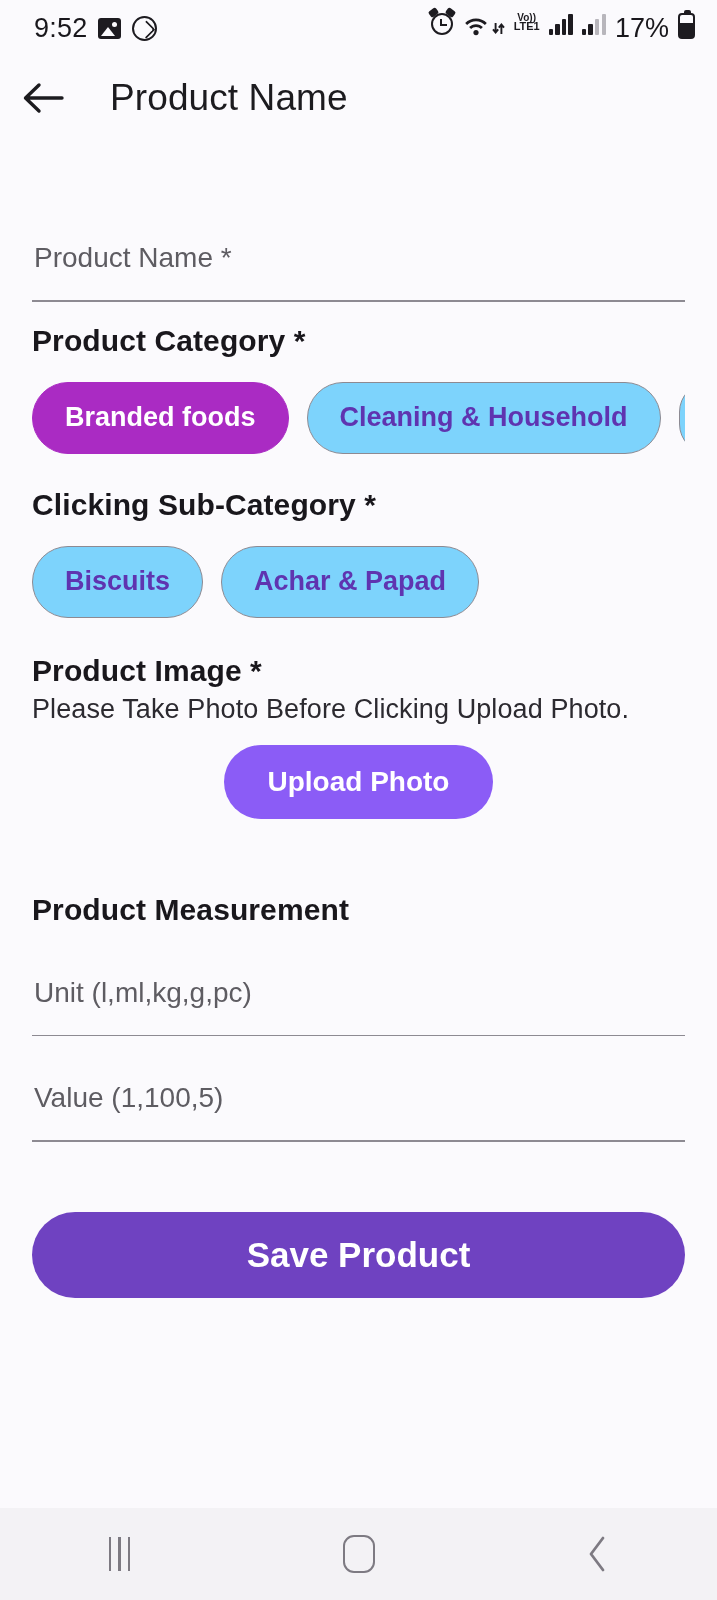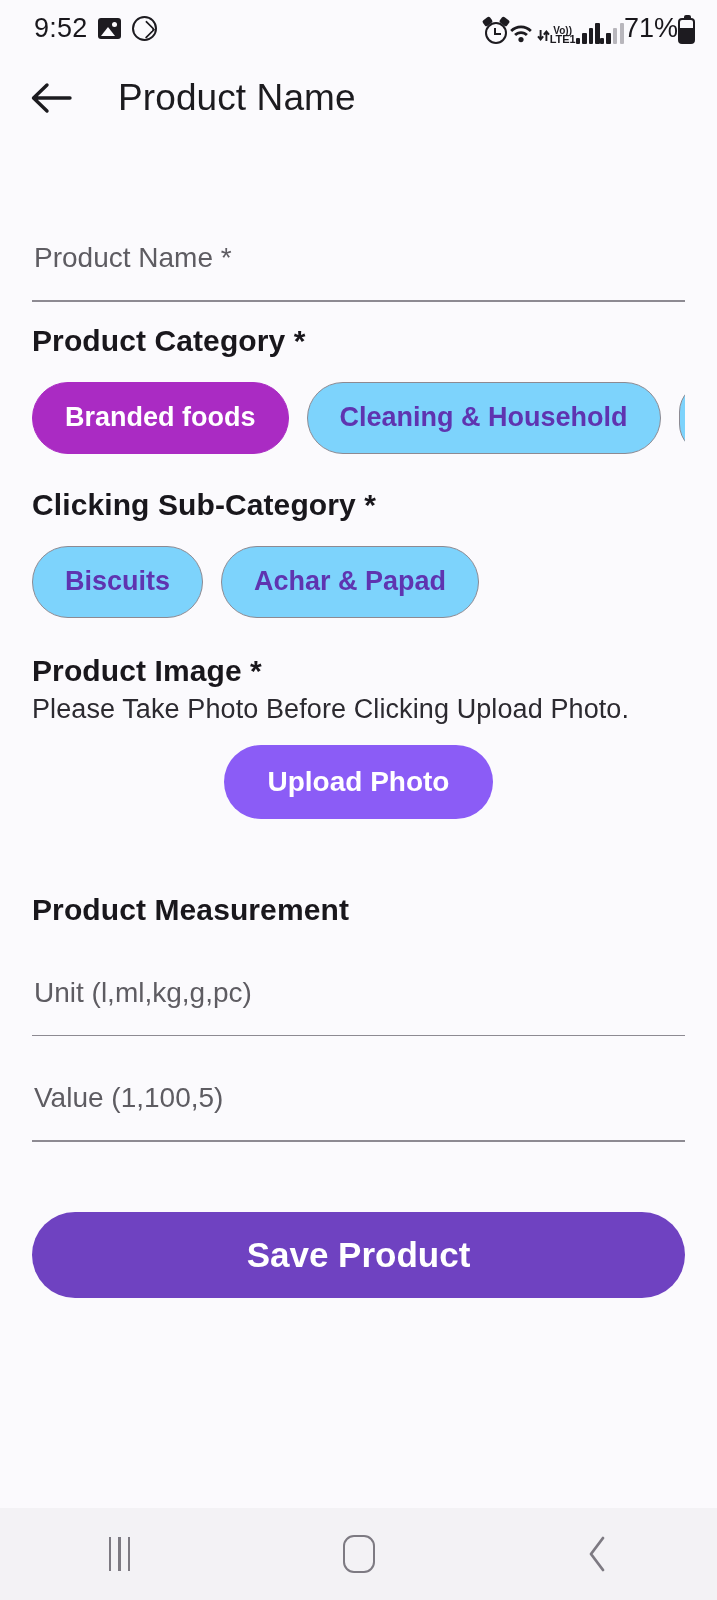--- a/index.html
+++ b/index.html
@@ -14,21 +14,21 @@
   
   .statusbar {
     height: 56px; flex: 0 0 56px;
     display: flex; align-items: center;
     padding: 0 22px 0 34px;
     background: #fbfafd;
     color: #19171c;
   }
   .sb-time { font-size: 27px; letter-spacing: .2px; color: #19171c; }
   .sb-left { display: flex; align-items: center; gap: 11px; }
-  .sb-right { margin-left: auto; display: flex; align-items: flex-end; }
+  .sb-right { margin-left: auto; display: flex; align-items: flex-start; gap: 9px; }
   .ico { display: inline-block; position: relative; }
 
   
   .ic-photo { width: 23px; height: 21px; background: #1d1b20; border-radius: 3px; position: relative; overflow: hidden; }
   .ic-photo:after {
     content: ""; position: absolute; left: 3px; bottom: 3px;
     border-left: 7px solid transparent; border-right: 7px solid transparent;
     border-bottom: 9px solid #fbfafd;
   }
   .ic-photo:before {
@@ -61,21 +61,21 @@
   .sig i:nth-child(2) { height: 11px; }
   .sig i:nth-child(3) { height: 16px; }
   .sig i:nth-child(4) { height: 21px; }
   .sig.dim i:nth-child(3), .sig.dim i:nth-child(4) { background: #b8b6bc; }
   .sb-batt-text { font-size: 27px; color: #19171c; }
   .batt { width: 17px; height: 26px; border: 2.4px solid #1d1b20; border-radius: 4px; position: relative; }
   .batt:before { content: ""; position: absolute; top: -5px; left: 4px; width: 7px; height: 3px; background: #1d1b20; border-radius: 2px 2px 0 0; }
   .batt .fill { position: absolute; left: 0; right: 0; bottom: 0; height: 60%; background: #1d1b20; }
 
   
-  .appbar { height: 84px; flex: 0 0 84px; display: flex; align-items: center; padding-left: 28px; gap: 44px; }
+  .appbar { height: 84px; flex: 0 0 84px; display: flex; align-items: center; padding-left: 20px; gap: 44px; }
   .back-btn { width: 46px; height: 46px; display: flex; align-items: center; justify-content: center; cursor: pointer; }
   .back-btn svg { display: block; }
   .app-title { font-size: 37px; color: #1c1b1f; letter-spacing: .1px; }
 
   
   .content { flex: 1 1 auto; padding: 0 32px; overflow: hidden; }
   .field { margin-top: 0; }
   .field .ph { font-size: 28px; color: #5e5c62; padding: 14px 0 0 2px; }
   .field .rule { height: 1.6px; background: #8d8a92; margin-top: 26px; }
 
@@ -152,21 +152,21 @@
           <i></i>
           <i></i>
           <i></i>
         </span>
       <span class="sig dim">
           <i></i>
           <i></i>
           <i></i>
           <i></i>
         </span>
-      <span class="sb-batt-text">71%</span>
+      <span class="sb-batt-text">17%</span>
       <span class="batt">
           <span class="fill"></span>
         </span>
     </div>
   </div>
 
   <div class="appbar">
     <div class="back-btn">
       <svg width="42" height="32" viewBox="0 0 42 32" aria-hidden="true">
         <path d="M40 16 H4 M17 3 L3.5 16 L17 29" stroke="#1c1b1f" stroke-width="3.4" fill="none" stroke-linecap="round" stroke-linejoin="round"></path>

